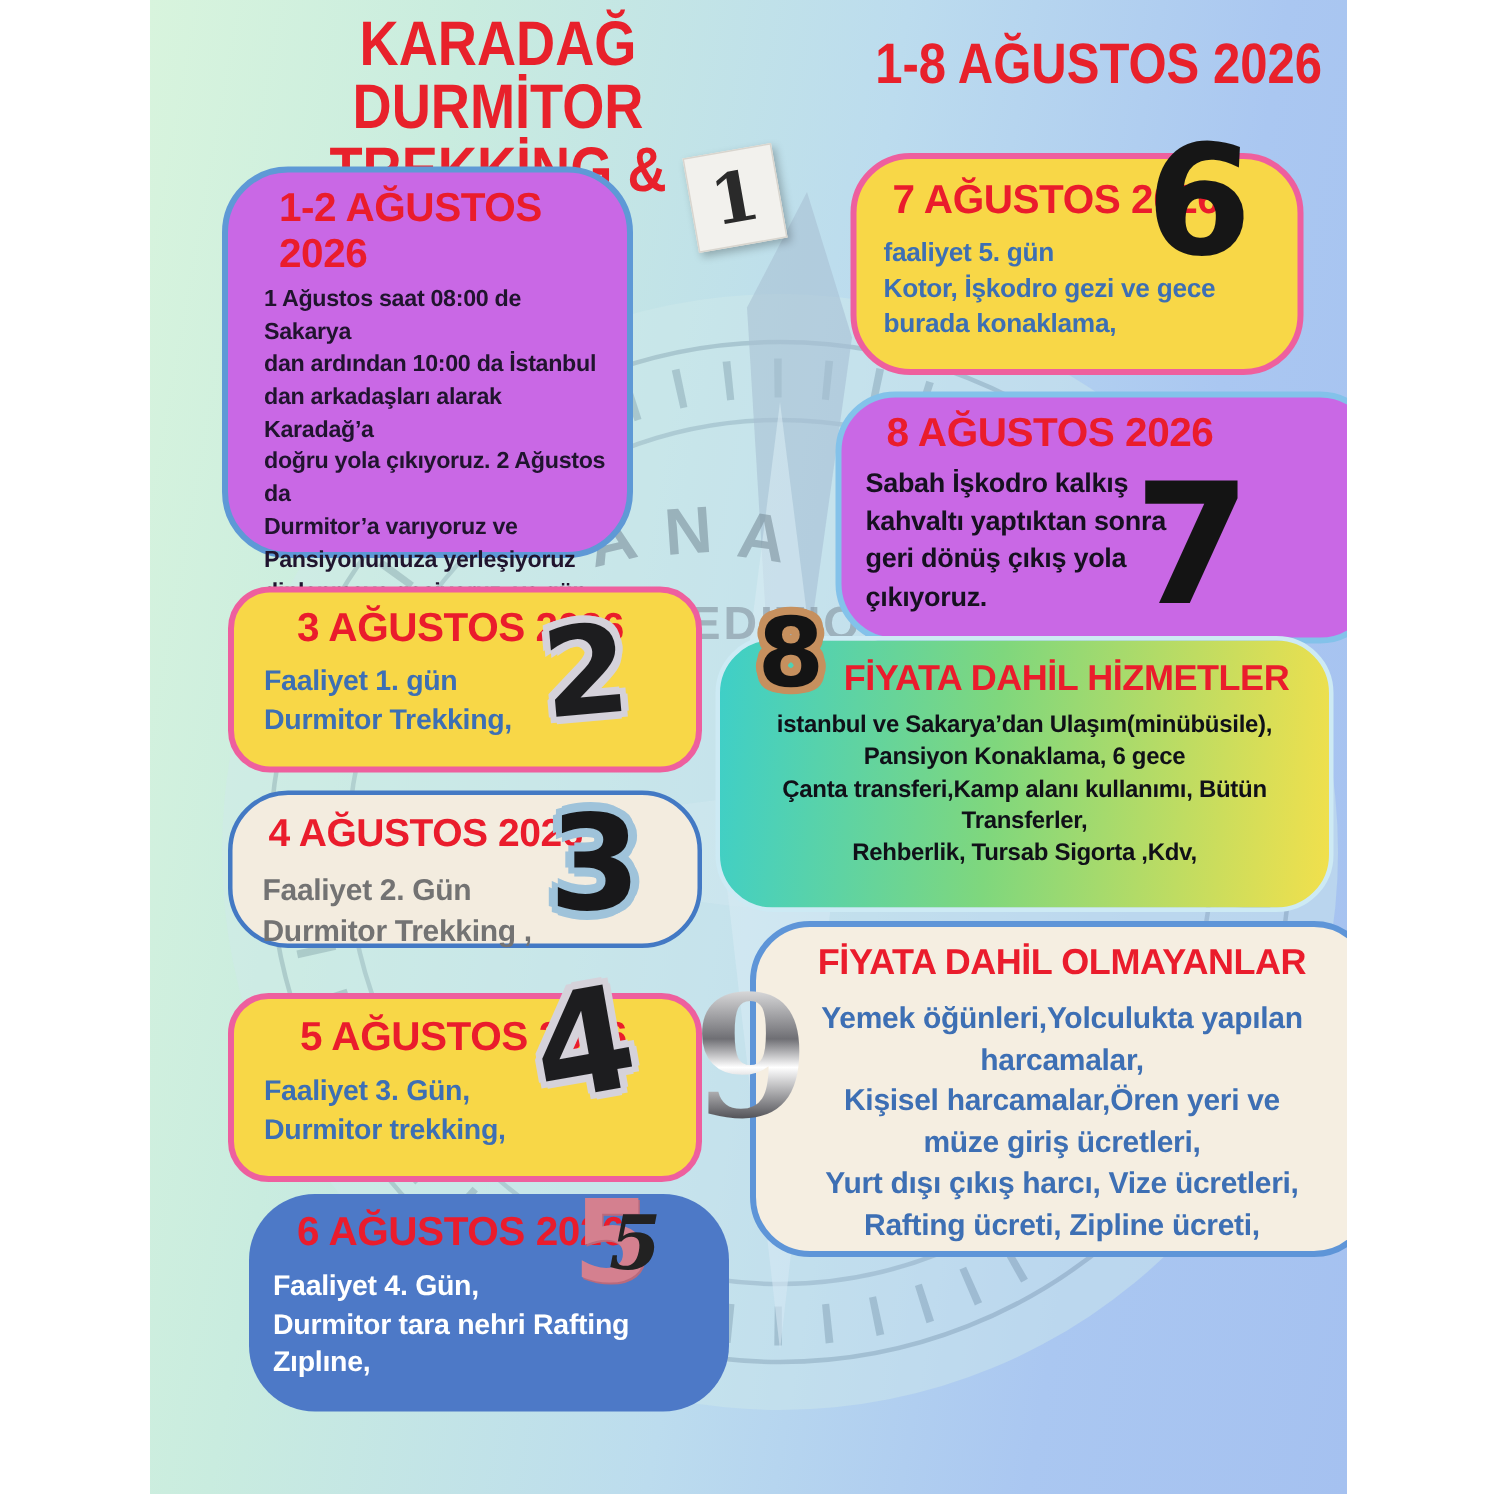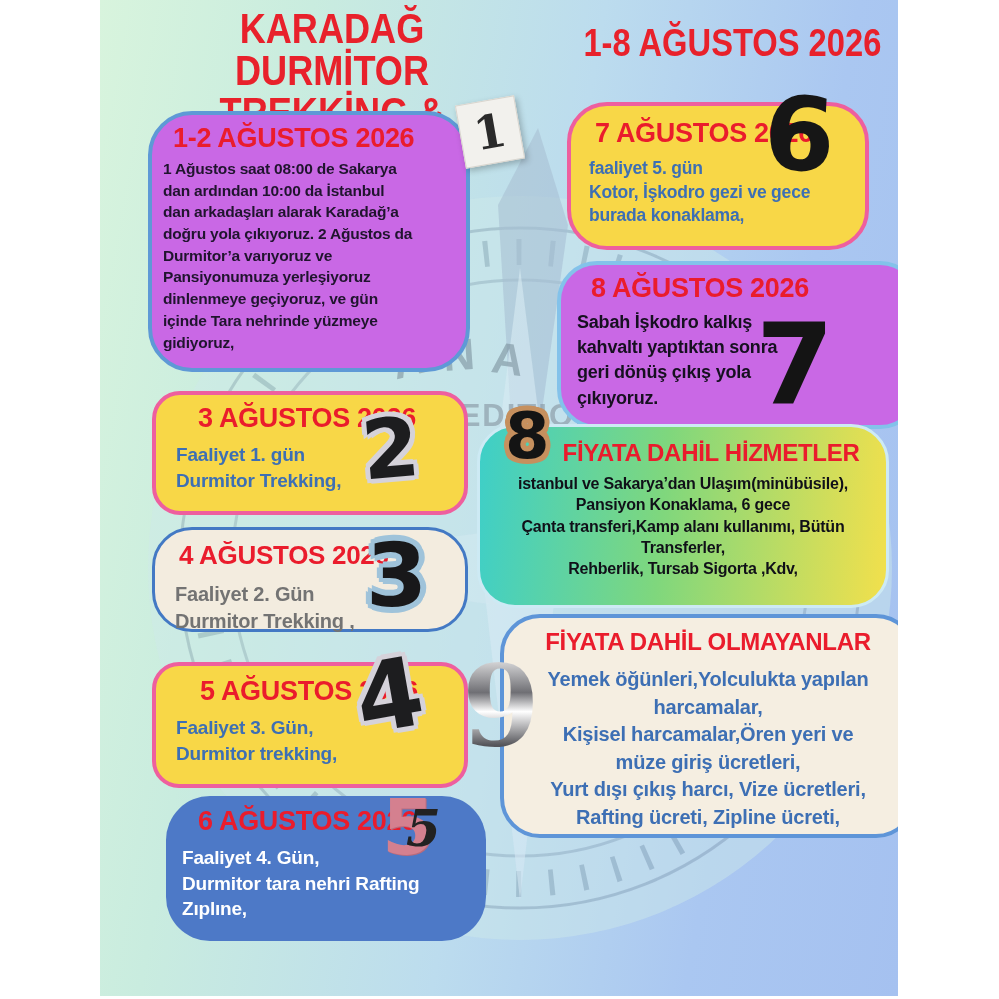--- a/index.html
+++ b/index.html
@@ -17,21 +17,21 @@
          transform:scaleX(.86); transform-origin:50% 0; }
   .hdr h1 { margin:0; font-size:42px; line-height:1.0; font-weight:900; color:#e8212b; letter-spacing:0px; }
   .date { position:absolute; left:462px; top:22px; width:306px; z-index:2; text-align:center;
           transform:scaleX(.86); transform-origin:50% 0;
           font-size:38px; font-weight:900; color:#e8212b; white-space:nowrap; }
 
   .card { position:absolute; z-index:2; box-sizing:border-box; }
   .ct { margin:0; font-size:26px; font-weight:900; color:#ea1c2c; letter-spacing:-.3px; }
   .cb { margin:4px 0 0 0; font-weight:bold; white-space:pre-line; letter-spacing:-.2px; }
 
-  .c1 { left:48px;  top:111px; width:322px; height:261px; background:#c968e5; border:4px solid #5e99d6; border-radius:44px; padding:8px 10px 0 11px; }
+  .c1 { left:48px;  top:111px; width:274px; height:261px; background:#c968e5; border:4px solid #5e99d6; border-radius:44px; padding:8px 10px 0 24px; }
   .c1 .ct { padding-left:10px; font-size:27px; }
   .c1 .cb { font-size:15.5px; line-height:1.4; color:#20142e; }
 
   .c2 { left:52px;  top:391px; width:316px; height:124px; background:#f8d747; border:4px solid #ee5f9e; border-radius:28px; padding:8px 16px 0 20px; }
   .c2 .ct { padding-left:22px; font-size:27px; }
   .c2 .cb { margin-top:8px; font-size:19px; line-height:1.35; color:#3d6fb4; }
 
   .c3 { left:52px;  top:527px; width:316px; height:105px; background:#f3ecdf; border:3px solid #4379c4; border-radius:40px; padding:10px 16px 0 20px; }
   .c3 .ct { padding-left:4px; font-size:26px; }
   .c3 .cb { margin-top:10px; font-size:20px; line-height:1.35; color:#737373; }

